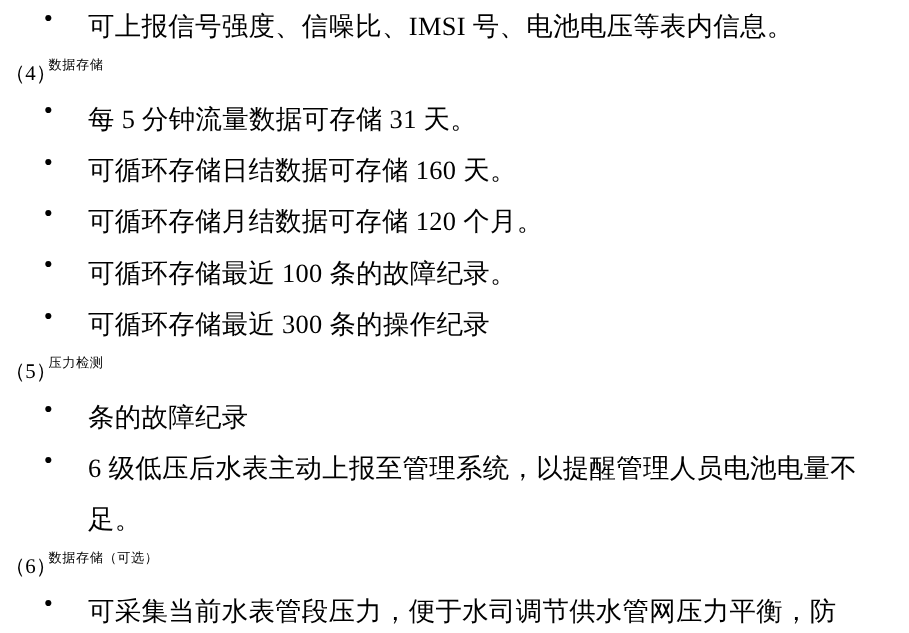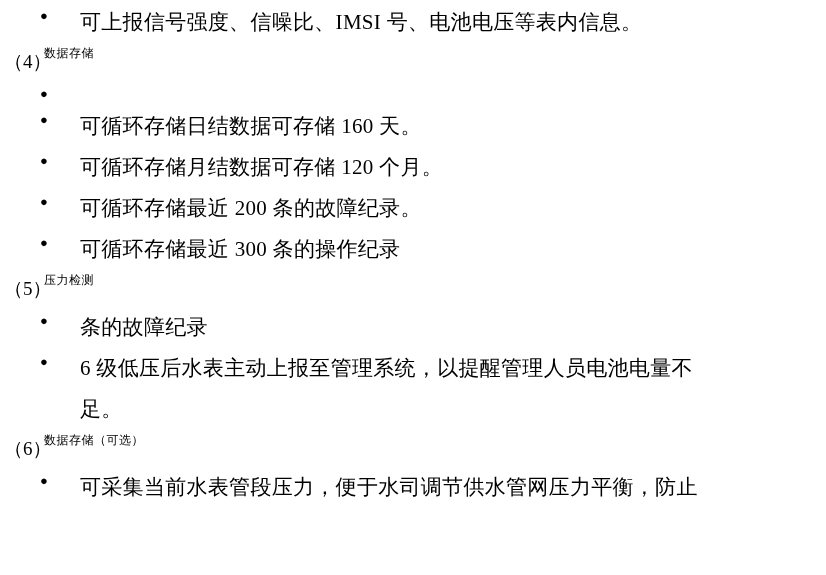--- a/index.html
+++ b/index.html
@@ -58,21 +58,21 @@
     flex: 0 0 40px;
     width: 40px;
     margin-left: 40px;
     font-size: 13px;
     line-height: 1.95;
     padding-top: 1px;
     box-sizing: border-box;
     color: #000;
   }
   .bullet-text {
-    font-size: 21px;
+    font-size: 24px;
     letter-spacing: 0.3px;
     max-width: 700px;
   }
   .bullet-text .cont {
     display: block;
   }
 </style>
 </head>
 <body>
 
@@ -84,35 +84,36 @@
       <span class="bullet-text">可上报信号强度、信噪比、IMSI 号、电池电压等表内信息。</span>
     </div>
 
     <div class="section-row">
       <span class="section-num">（4）</span>
       <span class="section-title">数据存储</span>
     </div>
 
     <div class="bullet-row">
       <span class="bullet-mark">●</span>
+      <span class="bullet-text">每 5 分钟流量数据可存储 31 天。</span>
     </div>
 
     <div class="bullet-row">
       <span class="bullet-mark">●</span>
       <span class="bullet-text">可循环存储日结数据可存储 160 天。</span>
     </div>
 
     <div class="bullet-row">
       <span class="bullet-mark">●</span>
       <span class="bullet-text">可循环存储月结数据可存储 120 个月。</span>
     </div>
 
     <div class="bullet-row">
       <span class="bullet-mark">●</span>
-      <span class="bullet-text">可循环存储最近 200 条的故障纪录。</span>
+      <span class="bullet-text">可循环存储最近 100 条的故障纪录。</span>
     </div>
 
     <div class="bullet-row">
       <span class="bullet-mark">●</span>
       <span class="bullet-text">可循环存储最近 300 条的操作纪录</span>
     </div>
 
     <div class="section-row">
       <span class="section-num">（5）</span>
       <span class="section-title">压力检测</span>

